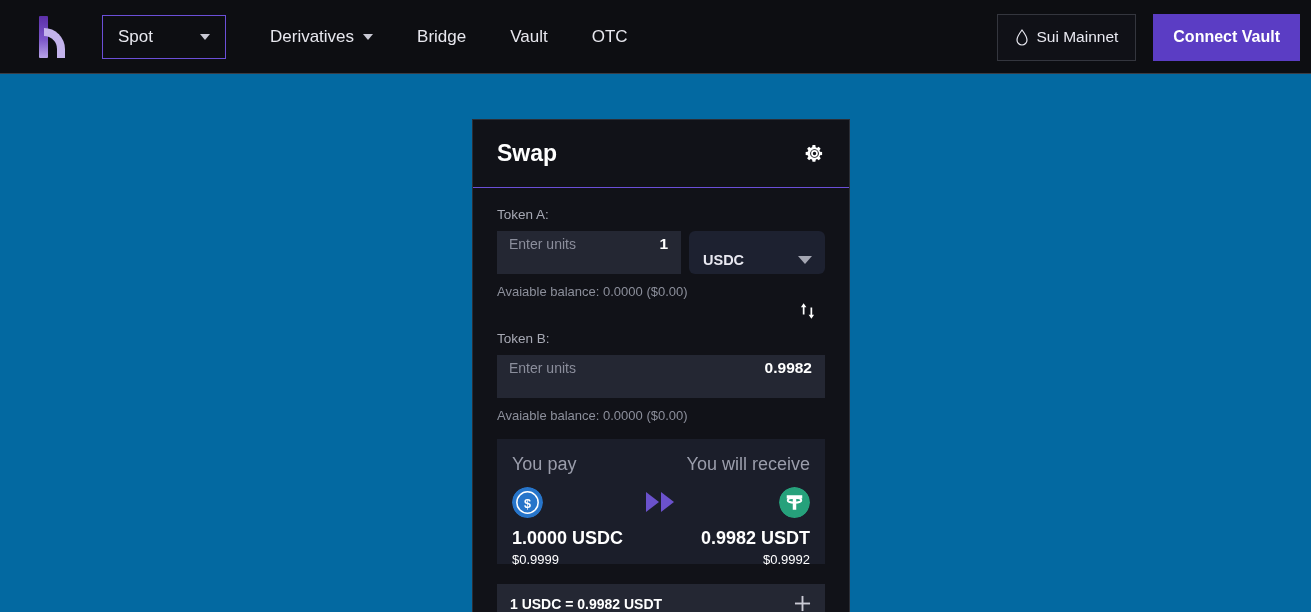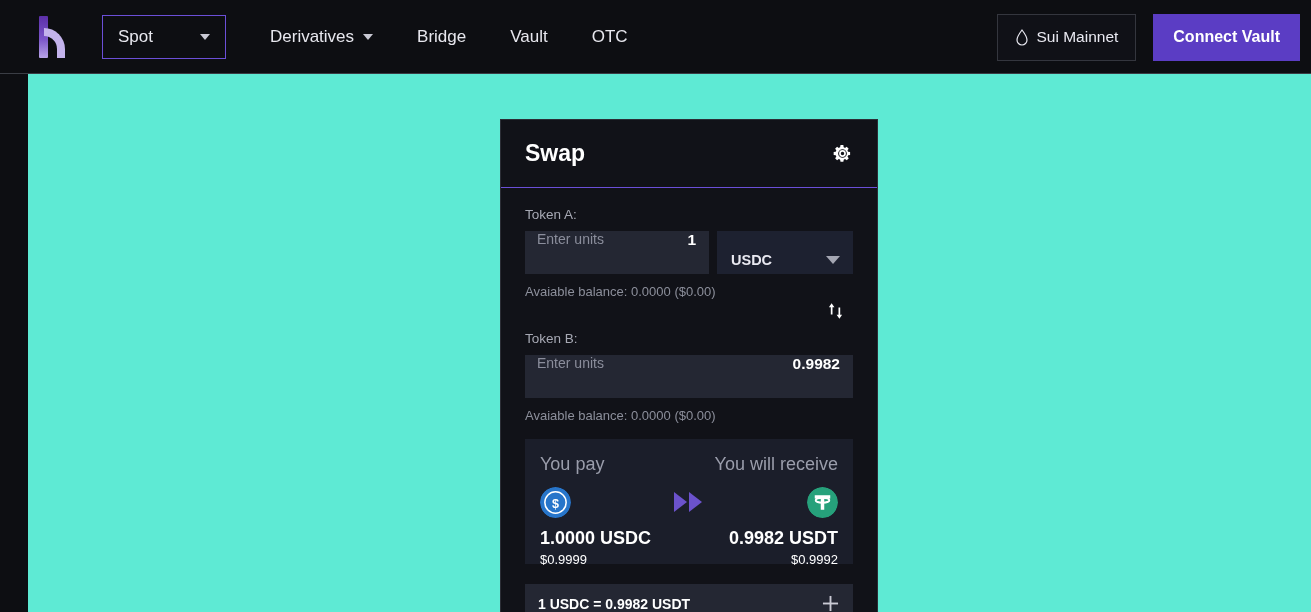--- a/index.html
+++ b/index.html
@@ -91,21 +91,21 @@
     font-size: 16px;
     font-weight: bold;
     display: flex; align-items: center; justify-content: center;
     padding: 0 20px;
     border: none;
     cursor: pointer;
     font-family: "Liberation Sans", sans-serif;
   }
 
   
-  .main { position: relative; height: 538px; background: #5eead4; margin-left: 28px; }
+  .main { position: relative; height: 538px; background: #0369a1; }
 
   .swap-card {
     position: absolute;
     left: 472px; top: 45px;
     width: 378px;
     background: #111218;
     border: 1px solid #2c2e36;
     border-bottom: none;
     min-height: 494px;
   }
@@ -120,33 +120,34 @@
 
   .card-body { padding: 19px 24px 0 24px; }
 
   .field-label { color: #a7a9b4; font-size: 13.5px; margin-bottom: 9px; }
 
   .input-row { display: flex; gap: 8px; }
   .units-input {
     flex: 1;
     height: 43px;
     background: #242733;
-    display: flex; align-items: flex-start; justify-content: space-between;
+    display: flex; align-items: center; justify-content: space-between;
     padding: 0 13px 17px 12px;
     cursor: text;
   }
   .units-ph { color: #8b8e9c; font-size: 14px; }
   .units-val { color: #ffffff; font-size: 15.5px; font-weight: bold; }
   .token-select {
     width: 136px;
     height: 43px;
     background: #1d2130;
     display: flex; align-items: center; justify-content: space-between;
     padding: 14px 13px 0 14px;
     cursor: pointer;
+    border-radius: 6px;
   }
   .token-name { color: #e9e9f1; font-size: 14.5px; font-weight: bold; }
   .sel-caret {
     width: 0; height: 0;
     border-left: 7px solid transparent;
     border-right: 7px solid transparent;
     border-top: 8px solid #a4a6b2;
   }
   .balance { color: #8c8f9b; font-size: 13px; margin-top: 10px; }
 

